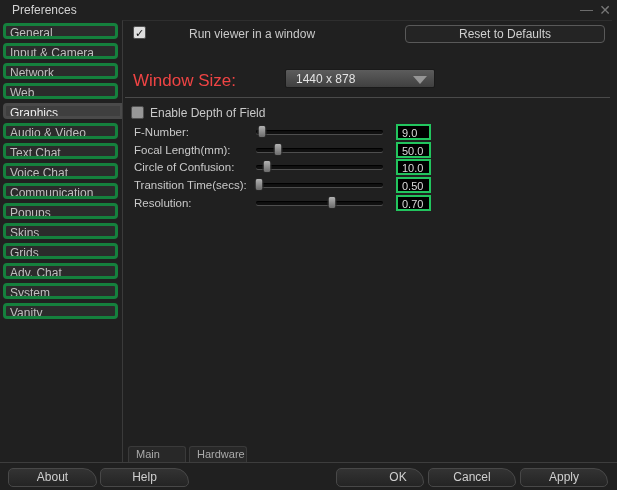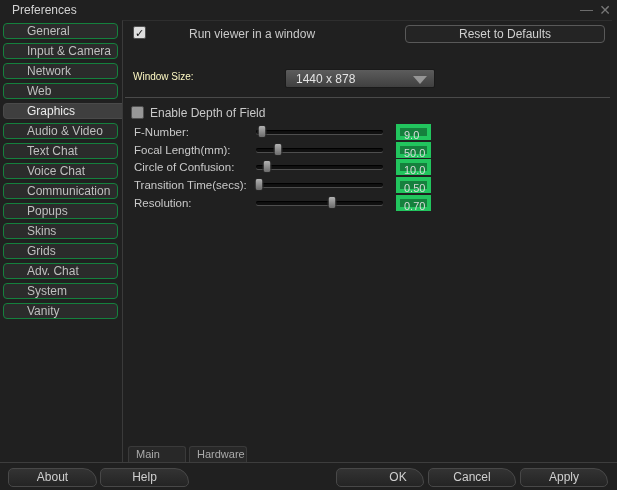--- a/index.html
+++ b/index.html
@@ -13,22 +13,22 @@
 
   
   .title { position:absolute; left:12px; top:3px; font-size:12px; color:#d2d2d2; }
   .winctl { position:absolute; top:0; font-size:13px; color:#787878; line-height:16px; cursor:default; }
   .minimize { right:24px; top:2px; }
   .close { right:6px; top:2px; font-size:14px; }
 
   
   .side-tab {
     position:absolute; left:3px; width:115px; height:16px;
-    background:#2b2b2b; border:1px solid #15803d; border-radius:4px;
-    font-size:12px; line-height:14px; color:#bfbfbf; padding-left:23px;
+    background:#2b2b2b; border:3px solid #15803d; border-radius:4px;
+    font-size:12px; line-height:14px; color:#bfbfbf; padding-left:4px;
     cursor:pointer; white-space:nowrap; overflow:hidden;
   }
   .side-tab.sel {
     width:120px; background:#3f3f3f; border-color:#4a4a4a; color:#ececec;
     border-top-right-radius:0; border-bottom-right-radius:0;
   }
 
   
   .panel {
     position:absolute; left:122px; top:20px; width:490px; height:442px;
@@ -43,21 +43,21 @@
   .checkbox.on  { background:#dedede; }
   .checkbox.off { background:#979797; }
   .cb-label { position:absolute; font-size:12px; color:#c9c9c9; }
 
   .reset-btn {
     position:absolute; left:405px; top:25px; width:200px; height:18px;
     background:#242424; border:1px solid #595959; border-radius:4px;
     font-size:12px; color:#d0d0d0; text-align:center; line-height:16px; cursor:pointer;
   }
 
-  .ws-label { position:absolute; left:133px; top:71px; font-size:10px; color:#fef9c3; }
+  .ws-label { position:absolute; left:133px; top:71px; font-size:17px; color:#ef4444; }
   .dropdown {
     position:absolute; left:285px; top:69px; width:150px; height:19px;
     background:linear-gradient(#5c5c5c,#404040); border:1px solid #1a1a1a;
     border-radius:2px; cursor:pointer;
   }
   .dropdown .val { position:absolute; left:10px; top:2px; font-size:12px; color:#e4e4e4; }
   .dropdown .arrow {
     position:absolute; right:7px; top:6px; width:0; height:0;
     border-left:7px solid transparent; border-right:7px solid transparent;
     border-top:8px solid #969696;
@@ -73,21 +73,21 @@
     box-shadow:0 1px 0 #4e4e4e, inset 0 1px 1px #000;
     cursor:pointer;
   }
   .sl-thumb {
     position:absolute; top:-5px; width:9px; height:13px;
     background:linear-gradient(#b2b2b2,#6b6b6b); border:1px solid #262626;
     border-radius:3px; transform:translateX(-50%); cursor:grab;
   }
   .sl-value {
     position:absolute; left:396px; width:35px; height:16px;
-    background:#15803d; border:4px solid #22c55e;
+    background:#000000; border:2px solid #22c55e;
     font-size:11px; color:#dadada; line-height:14px; padding-left:4px; cursor:text;
   }
 
   
   .sub-tab {
     position:absolute; top:446px; height:16px; background:#282828;
     border:1px solid #3a3a3a; border-bottom:none; border-radius:3px 3px 0 0;
     font-size:11px; color:#ababab; text-align:left; padding-left:7px;
     line-height:15px; cursor:pointer; white-space:nowrap;
   }

